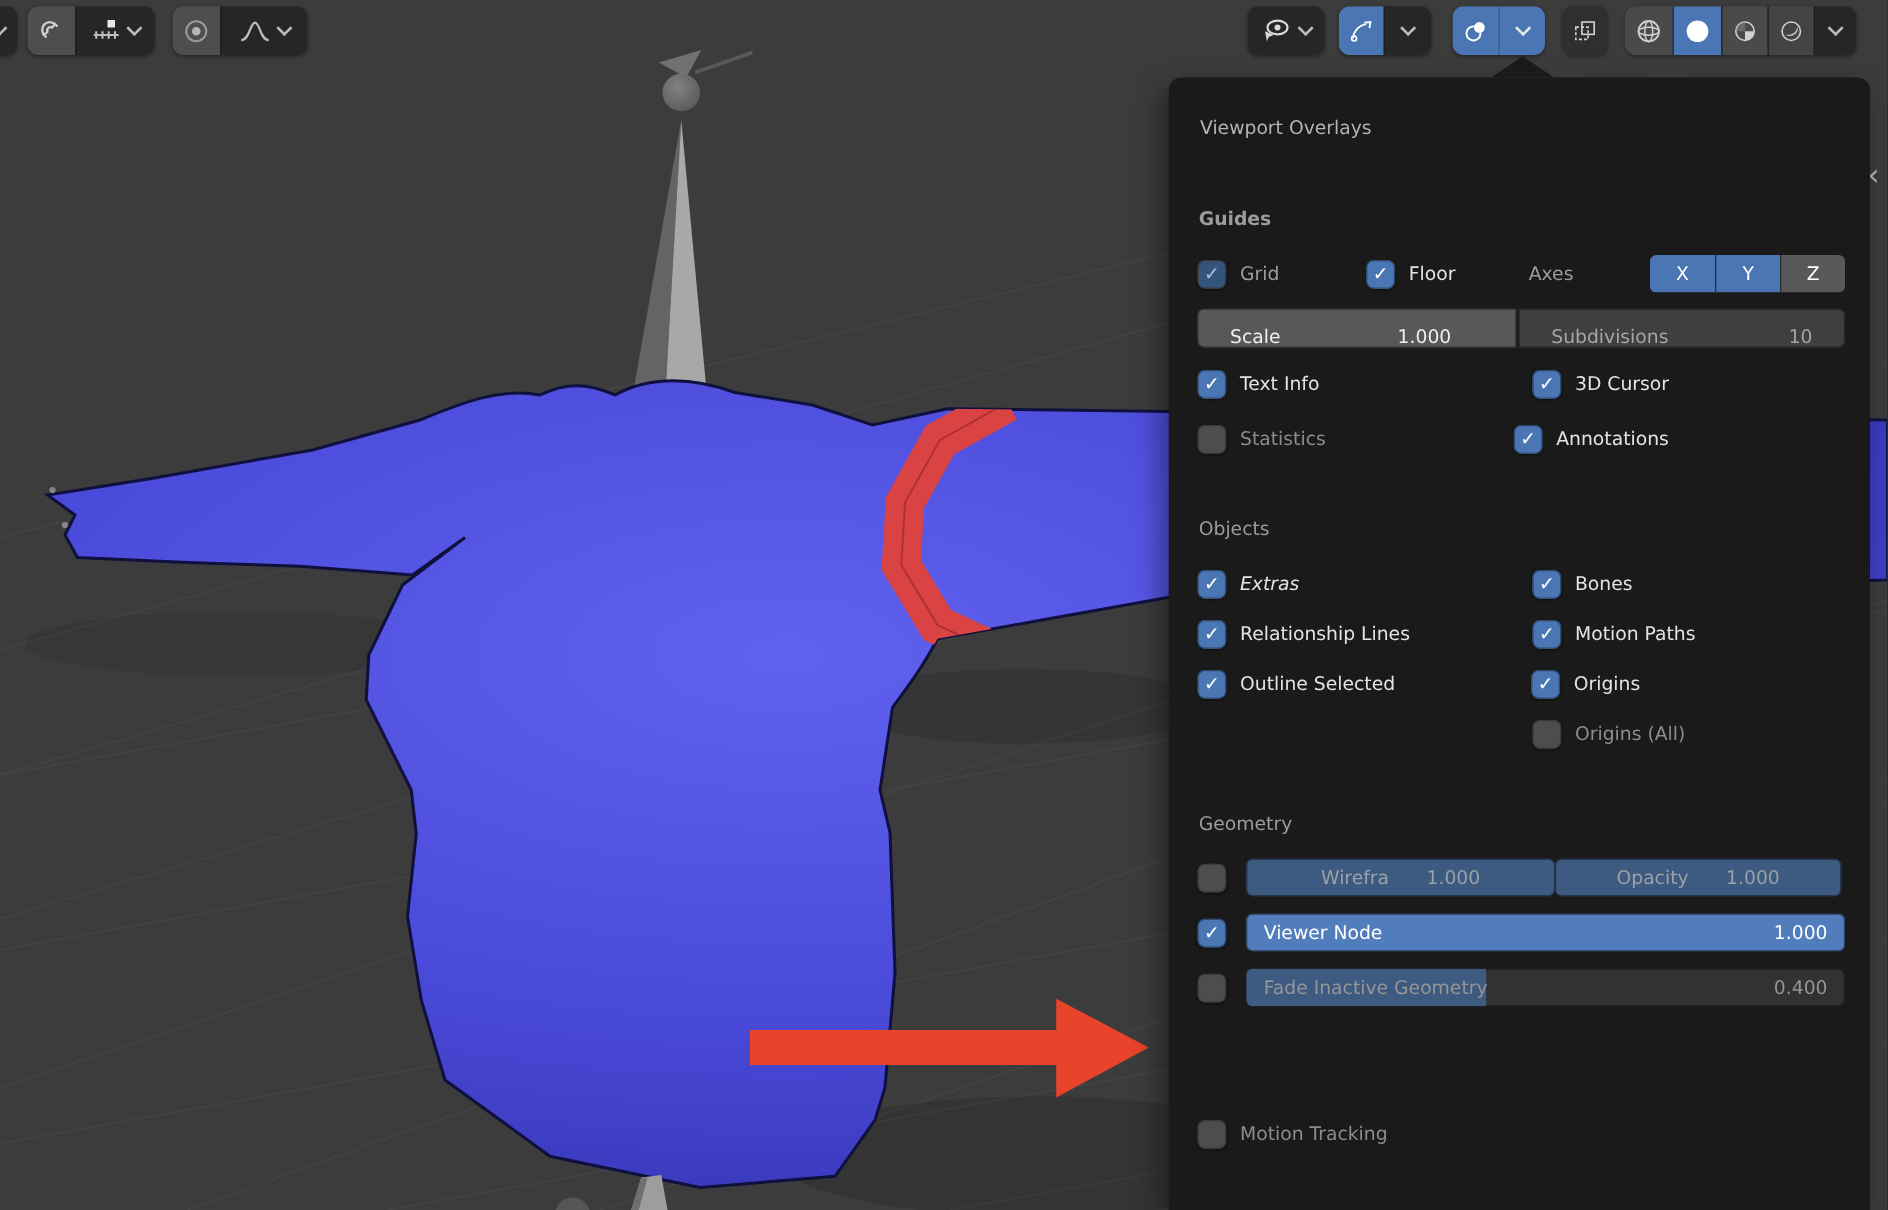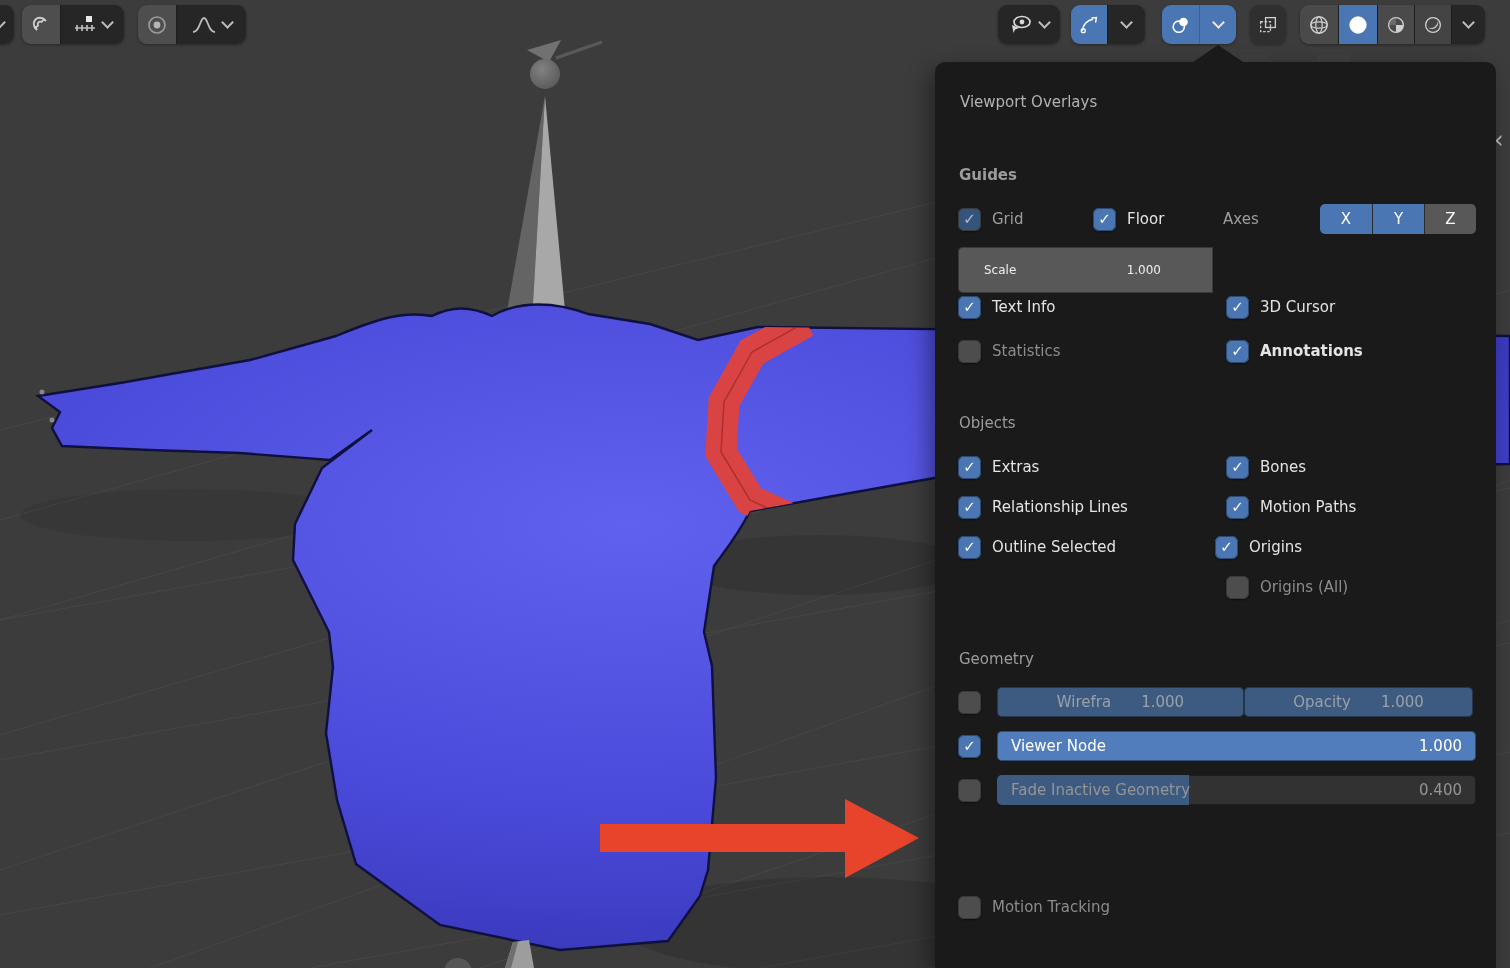--- a/index.html
+++ b/index.html
@@ -36,21 +36,21 @@
   .cb.semi::after{content:"✓";color:#b4c0d2;font-size:15px;font-weight:bold;line-height:1;}
   .lbl{font-size:15px;color:#e4e4e4;white-space:nowrap;}
   .lbl.off{color:#8c8c8c;}
   .lbl.dim{color:#9d9d9d;}
   .axes{position:absolute;display:flex;border-radius:5px;overflow:hidden;height:30px;
         box-shadow:inset 0 0 0 1px rgba(0,0,0,.3);}
   .ax{width:52px;display:flex;align-items:center;justify-content:center;
       font-size:15px;color:#fff;background:#585858;}
   .ax.on{background:#4a76b3;}
   .ax+.ax{border-left:1px solid #2c2c2c;}
-  .field{position:absolute;height:46px;display:flex;align-items:center;font-size:12px;
+  .field{position:absolute;height:31px;display:flex;align-items:flex-end;font-size:15px;
          box-shadow:inset 0 0 0 1px rgba(0,0,0,.35);}
   .field.light{background:#585858;border-radius:5px 0 0 5px;color:#f0f0f0;}
   .field.darkf{background:#3f3f3f;border-radius:0 5px 5px 0;color:#a6a6a6;}
   .slider{position:absolute;height:30px;border-radius:5px;font-size:15px;overflow:hidden;
           display:flex;align-items:center;box-shadow:inset 0 0 0 1px rgba(0,0,0,.4);}
   .slider.muted{background:#3d5a80;color:#9aa1a8;justify-content:center;gap:30px;}
   .slider.bright{background:#527dbd;color:#fff;}
   .slider.fade{background:#323232;color:#959595;}
   .fillbar{position:absolute;left:0;top:0;bottom:0;background:#3d5a80;}
   .sl-label{position:relative;z-index:1;}
@@ -287,61 +287,65 @@
     <div class="axes" style="left:385px;top:142px;">
       <span class="ax on">X</span>
       <span class="ax on">Y</span>
       <span class="ax">Z</span>
     </div>
 
     <div class="field light" style="left:23px;top:185px;width:255px;">
       <span style="margin-left:26px;">Scale</span>
       <span style="margin-left:auto;margin-right:52px;">1.000</span>
     </div>
+    <div class="field darkf" style="left:280px;top:185px;width:261px;">
+      <span style="margin-left:26px;">Subdivisions</span>
+      <span style="margin-left:auto;margin-right:26px;">10</span>
+    </div>
 
     <div class="item" style="left:23px;top:233px;">
       <span class="cb on"></span>
       <span class="lbl">Text Info</span>
     </div>
     <div class="item" style="left:291px;top:233px;">
       <span class="cb on"></span>
       <span class="lbl">3D Cursor</span>
     </div>
     <div class="item" style="left:23px;top:277px;">
       <span class="cb"></span>
       <span class="lbl off">Statistics</span>
     </div>
-    <div class="item" style="left:291px;top:277px;font-weight:bold;">
+    <div class="item" style="left:276px;top:277px;">
       <span class="cb on"></span>
       <span class="lbl">Annotations</span>
     </div>
 
     <div class="p-head" style="left:24px;top:352px;">Objects</div>
 
-    <div class="item" style="left:23px;top:393px;">
+    <div class="item" style="left:23px;top:393px;font-style:italic;">
       <span class="cb on"></span>
       <span class="lbl">Extras</span>
     </div>
     <div class="item" style="left:291px;top:393px;">
       <span class="cb on"></span>
       <span class="lbl">Bones</span>
     </div>
     <div class="item" style="left:23px;top:433px;">
       <span class="cb on"></span>
       <span class="lbl">Relationship Lines</span>
     </div>
     <div class="item" style="left:291px;top:433px;">
       <span class="cb on"></span>
       <span class="lbl">Motion Paths</span>
     </div>
     <div class="item" style="left:23px;top:473px;">
       <span class="cb on"></span>
       <span class="lbl">Outline Selected</span>
     </div>
-    <div class="item" style="left:280px;top:473px;">
+    <div class="item" style="left:290px;top:473px;">
       <span class="cb on"></span>
       <span class="lbl">Origins</span>
     </div>
     <div class="item" style="left:291px;top:513px;">
       <span class="cb"></span>
       <span class="lbl off">Origins (All)</span>
     </div>
 
     <div class="p-head" style="left:24px;top:588px;">Geometry</div>
 

